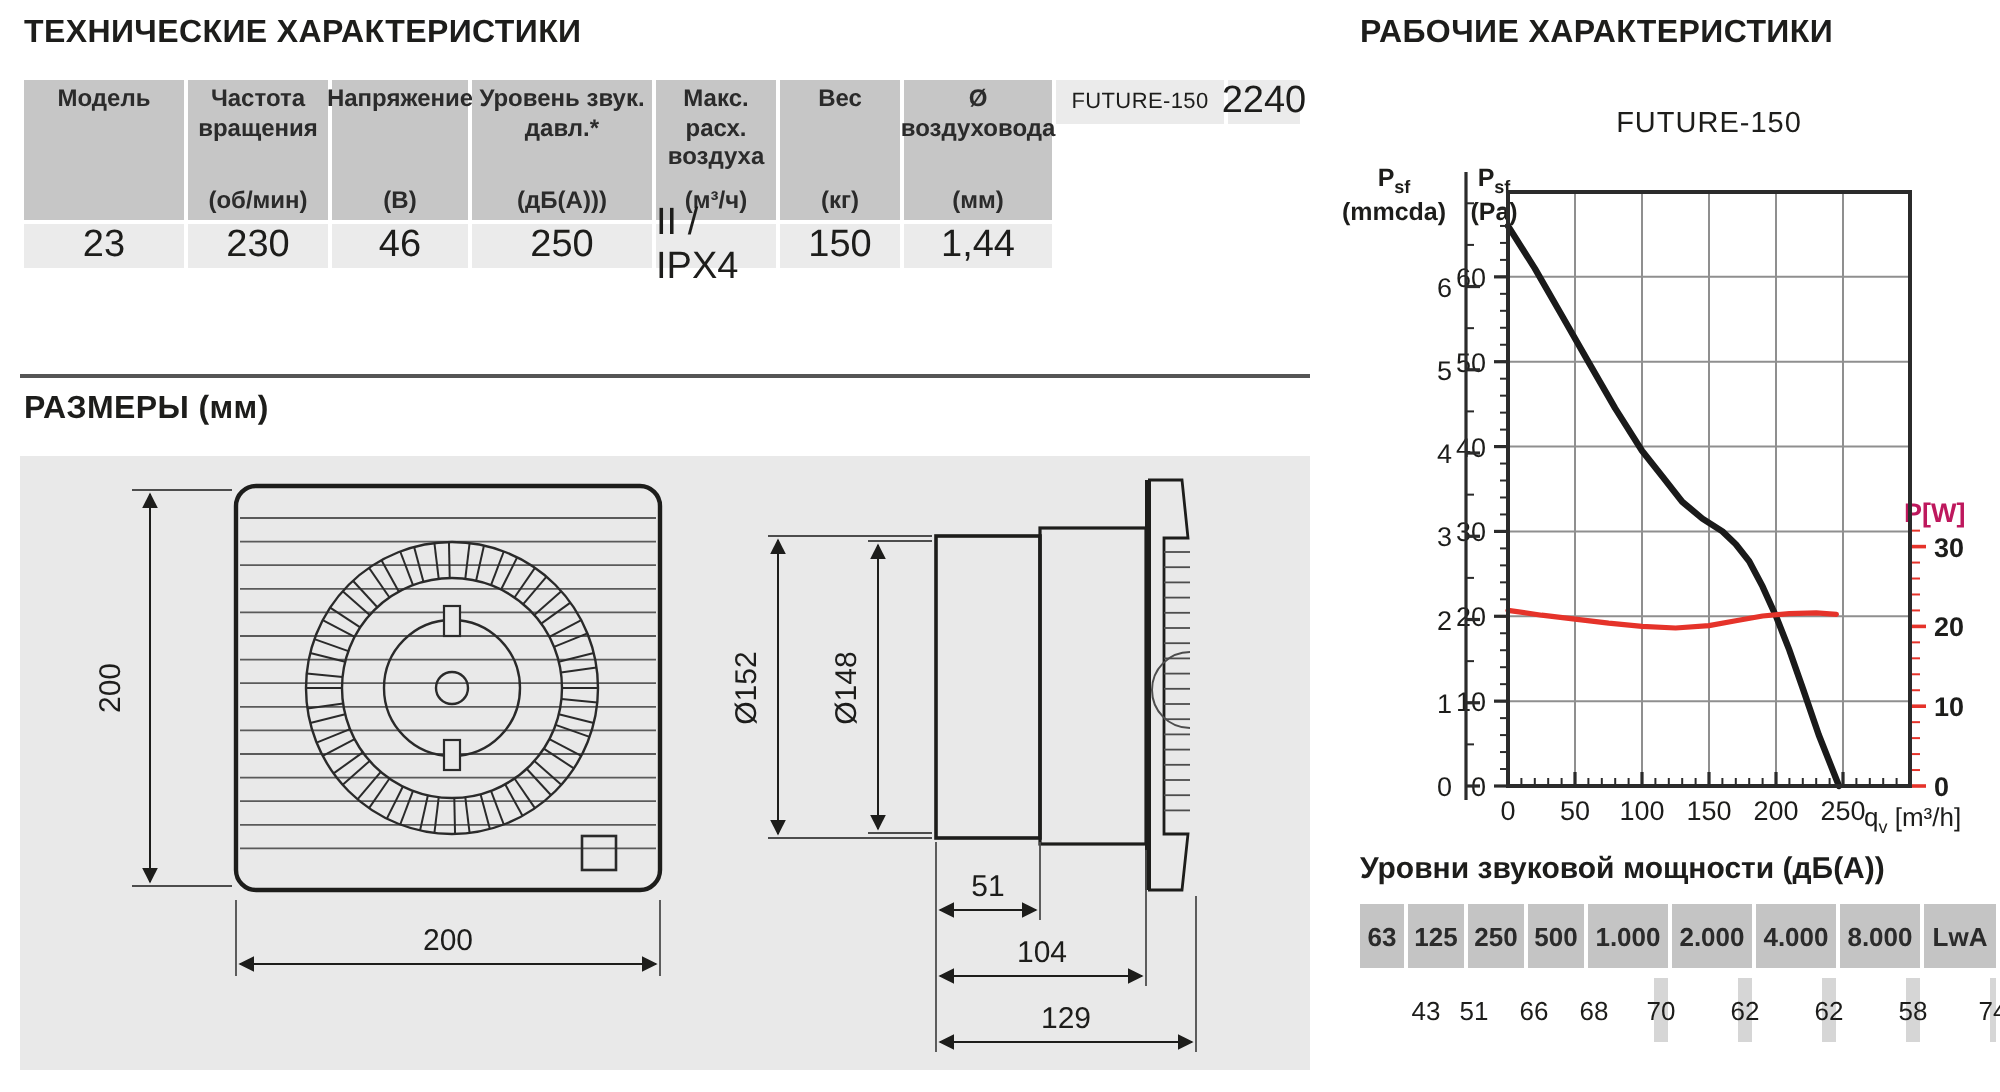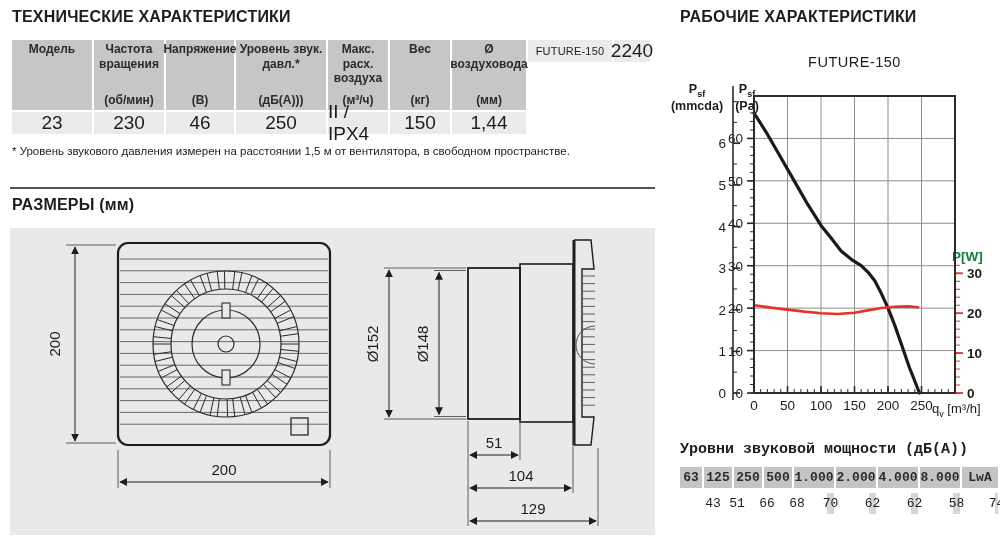--- a/index.html
+++ b/index.html
@@ -27,29 +27,29 @@
   #drawing-box{position:absolute;left:10px;top:228px;width:645px;height:307px;background:#e9e9e9;}
   svg text{font-family:"Liberation Sans",sans-serif;fill:#1d1d1b;}
 
   
   #chart{position:absolute;left:680px;top:50px;width:320px;height:390px;}
   #perf-svg{position:absolute;left:0;top:0;}
   #chart-title{position:absolute;left:74px;top:4px;width:201px;text-align:center;font-size:14.5px;letter-spacing:0.5px;}
   .ax-lab{position:absolute;font-size:12.5px;font-weight:bold;line-height:1.15;text-align:center;}
   #lab-mmcda{left:-14px;top:32px;width:62px;}
   #lab-pa{left:50px;top:32px;width:34px;}
-  #lab-pw{position:absolute;left:272px;top:199px;color:#15803d;font-size:13.5px;font-weight:bold;}
+  #lab-pw{position:absolute;left:272px;top:199px;color:#be185d;font-size:13.5px;font-weight:bold;}
   #lab-qv{position:absolute;left:252px;top:351px;font-size:13px;}
   sub{font-size:9px;}
 
   
-  #sound{position:absolute;left:680px;top:441px;width:320px;font-family:Liberation Mono, monospace;}
+  #sound{position:absolute;left:680px;top:426px;width:320px;}
   #sound-title{font-size:15px;font-weight:bold;margin:0 0 9px 0;}
   #sound-table{display:grid;grid-template-columns:22px 28px 28px 28px 40px 40px 40px 40px 36px;gap:5px 2px;}
-  .sh,.sv{height:21px;display:flex;align-items:center;justify-content:center;font-size:13px;}
+  .sh,.sv{height:32px;display:flex;align-items:center;justify-content:center;font-size:13px;}
   .sh{background:#c4c4c4;font-weight:bold;color:#2b2b2b;}
   .sv{background:#d6d6d6;margin-left:33px;}
 </style>
 </head>
 <body>
 
 <div class="page">
 
   <div class="sec-title" id="t1">ТЕХНИЧЕСКИЕ ХАРАКТЕРИСТИКИ</div>
 
@@ -86,21 +86,20 @@
     <div class="td">2240</div>
     <div class="td">23</div>
     <div class="td">230</div>
     <div class="td">46</div>
     <div class="td">250</div>
     <div class="td">II / IPX4</div>
     <div class="td">150</div>
     <div class="td">1,44</div>
   </div>
 
-  <div id="footnote">* Уровень звукового давления измерен на расстоянии 1,5 м от вентилятора, в свободном пространстве.</div>
   <div id="divider"></div>
   <div class="sec-title" id="t2">РАЗМЕРЫ (мм)</div>
 
   <div id="drawing-box">
     <svg width="645" height="307" viewBox="0 0 645 307">
       <defs>
         <marker id="arr" viewBox="0 0 10 10" refX="9" refY="5" markerWidth="8" markerHeight="8" orient="auto-start-reverse">
           <path d="M0,0 L10,5 L0,10 z" fill="#1d1d1b"></path>
         </marker>
       </defs>

